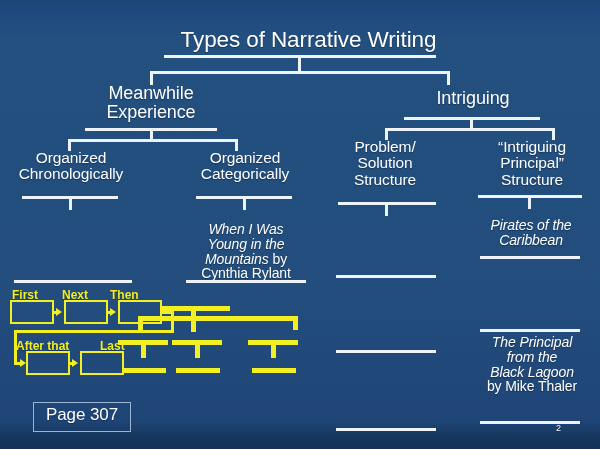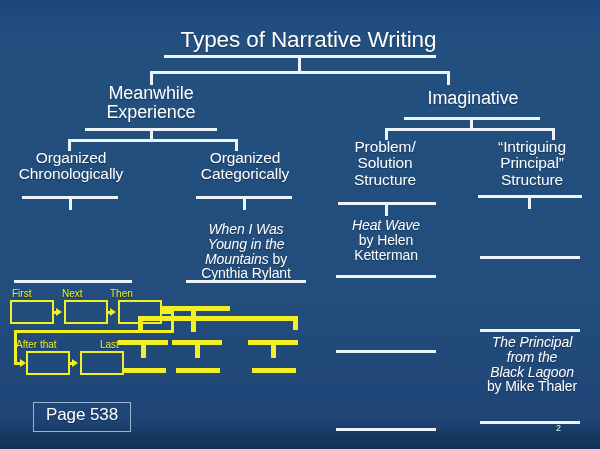--- a/index.html
+++ b/index.html
@@ -89,21 +89,21 @@
   #sep-heat     { left: 336px; top: 275px; width: 100px; height: 3px; }
   #sep-badcase  { left: 336px; top: 350px; width: 100px; height: 3px; }
   #sep-cow      { left: 336px; top: 428px; width: 100px; height: 3px; }
   #sep-pirates  { left: 480px; top: 256px; width: 100px; height: 3px; }
   #sep-meanwhile{ left: 480px; top: 329px; width: 100px; height: 3px; }
   #sep-principal{ left: 480px; top: 421px; width: 100px; height: 3px; }
 
   
   .flowlabel {
     position: absolute; color: #f2ef22;
-    font-size: 10px; font-weight: 400; text-align: right;
+    font-size: 12px; font-weight: 700; text-align: right;
     text-shadow: 0 1px 1px rgba(0,0,0,.4);
   }
   #fl-first   { left: 12px;  top: 288px; }
   #fl-next    { left: 62px;  top: 288px; }
   #fl-then    { left: 110px; top: 288px; }
   #fl-after   { left: 16px;  top: 339px; }
   #fl-last    { left: 100px;  top: 339px; }
 
   #fb-1 { left: 10px;  top: 300px; width: 44px; height: 24px; }
   #fb-2 { left: 64px;  top: 300px; width: 44px; height: 24px; }
@@ -176,21 +176,21 @@
   <div class="ln" id="l1-drop-r"></div>
 
   <div class="txt" id="h-personal">Meanwhile
 Experience</div>
   <div class="ln" id="pe-underline"></div>
   <div class="ln" id="pe-stem"></div>
   <div class="ln" id="pe-bar"></div>
   <div class="ln" id="pe-drop-l"></div>
   <div class="ln" id="pe-drop-r"></div>
 
-  <div class="txt" id="h-imaginative">Imaginative</div>
+  <div class="txt" id="h-imaginative">Intriguing</div>
   <div class="ln" id="im-underline"></div>
   <div class="ln" id="im-stem"></div>
   <div class="ln" id="im-bar"></div>
   <div class="ln" id="im-drop-l"></div>
   <div class="ln" id="im-drop-r"></div>
 
   <div class="txt" id="h-chrono">Organized
 Chronologically</div>
   <div class="ln" id="ch-underline"></div>
   <div class="ln" id="ch-stem"></div>
@@ -213,29 +213,28 @@
   <div class="ln" id="in-stem"></div>
 
   <div class="ln" id="sep-sunshine"></div>
 
   <div class="txt book" id="bk-when"><i>When I Was
 Young in the
 Mountains</i> by
 Cynthia Rylant</div>
   <div class="ln" id="sep-when"></div>
 
-  <div class="txt book" id="bk-heat"><i>Heat Wave</i>
-by Helen
-Ketterman</div>
   <div class="ln" id="sep-heat"></div>
 
   <div class="ln" id="sep-badcase"></div>
 
   <div class="ln" id="sep-cow"></div>
 
+  <div class="txt book" id="bk-pirates"><i>Pirates of the
+Caribbean</i></div>
   <div class="ln" id="sep-pirates"></div>
 
   <div class="ln" id="sep-meanwhile"></div>
 
   <div class="txt book" id="bk-principal"><i>The Principal
 from the
 Black Lagoon</i>
 by Mike Thaler</div>
   <div class="ln" id="sep-principal"></div>
 
@@ -275,16 +274,16 @@
   <div class="yl" id="cw-a-st"></div>
   <div class="yl" id="cw-a-bot"></div>
   <div class="yl" id="cw-b-top"></div>
   <div class="yl" id="cw-b-st"></div>
   <div class="yl" id="cw-b-bot"></div>
   <div class="yl" id="cw-c-top"></div>
   <div class="yl" id="cw-c-st"></div>
   <div class="yl" id="cw-c-bot"></div>
 
   <div id="page-box"></div>
-  <div class="txt" id="page-label">Page 538</div>
+  <div class="txt" id="page-label">Page 307</div>
   <div class="txt" id="slide-num">2</div>
 
 </div>
 
 </body></html>

